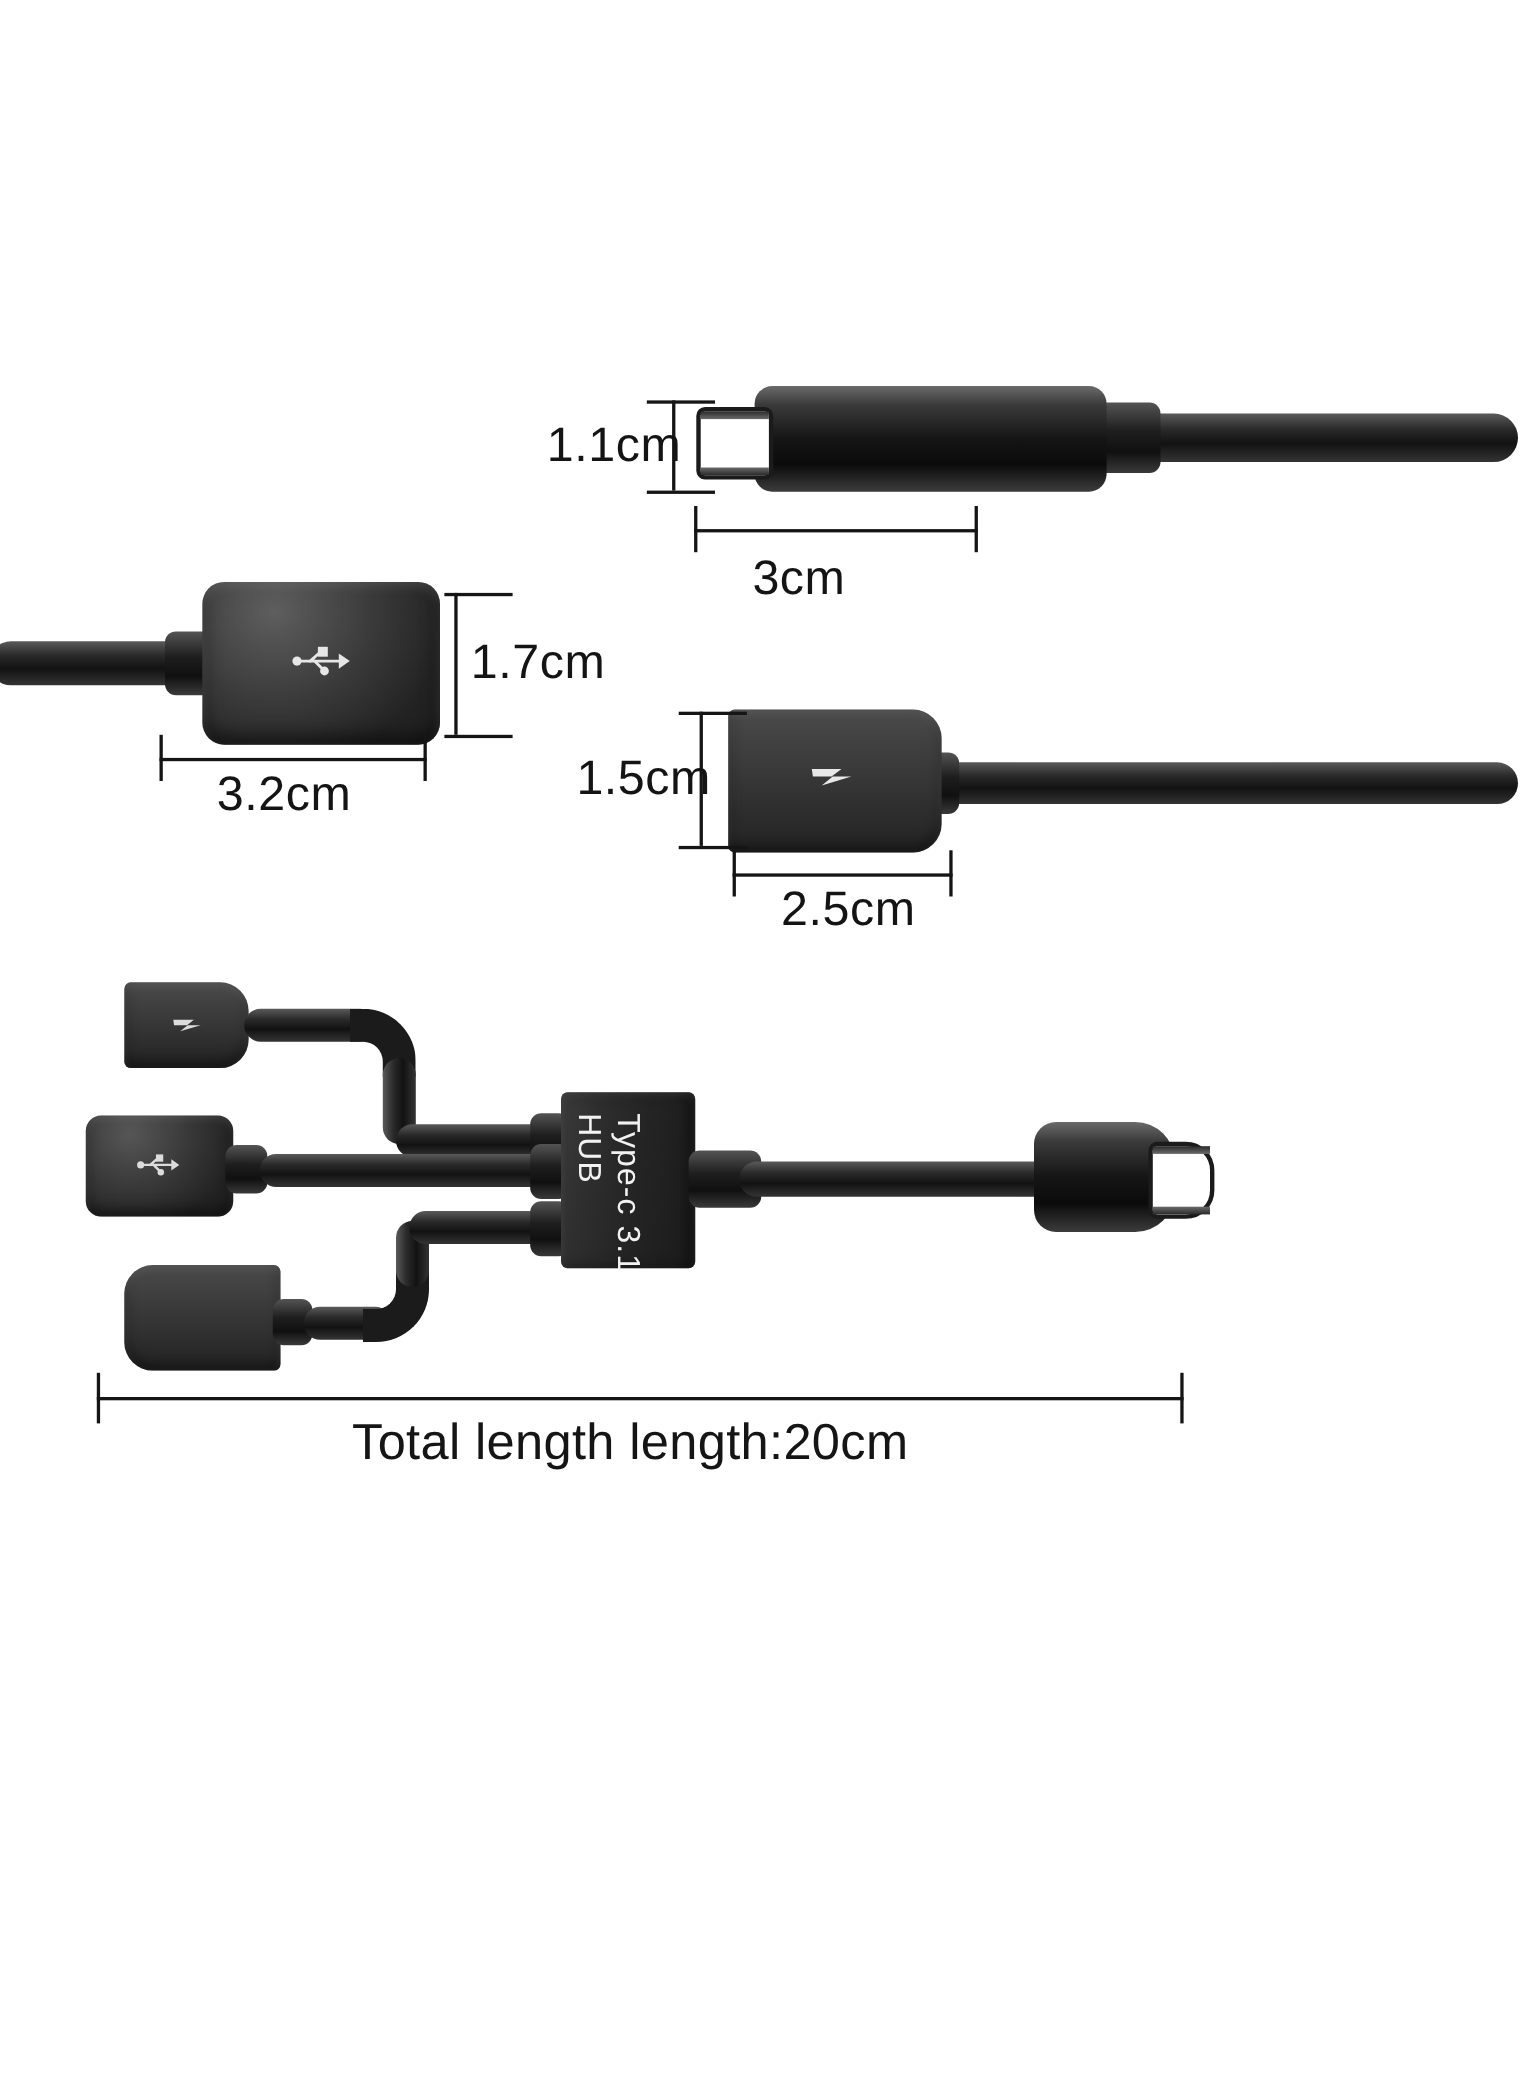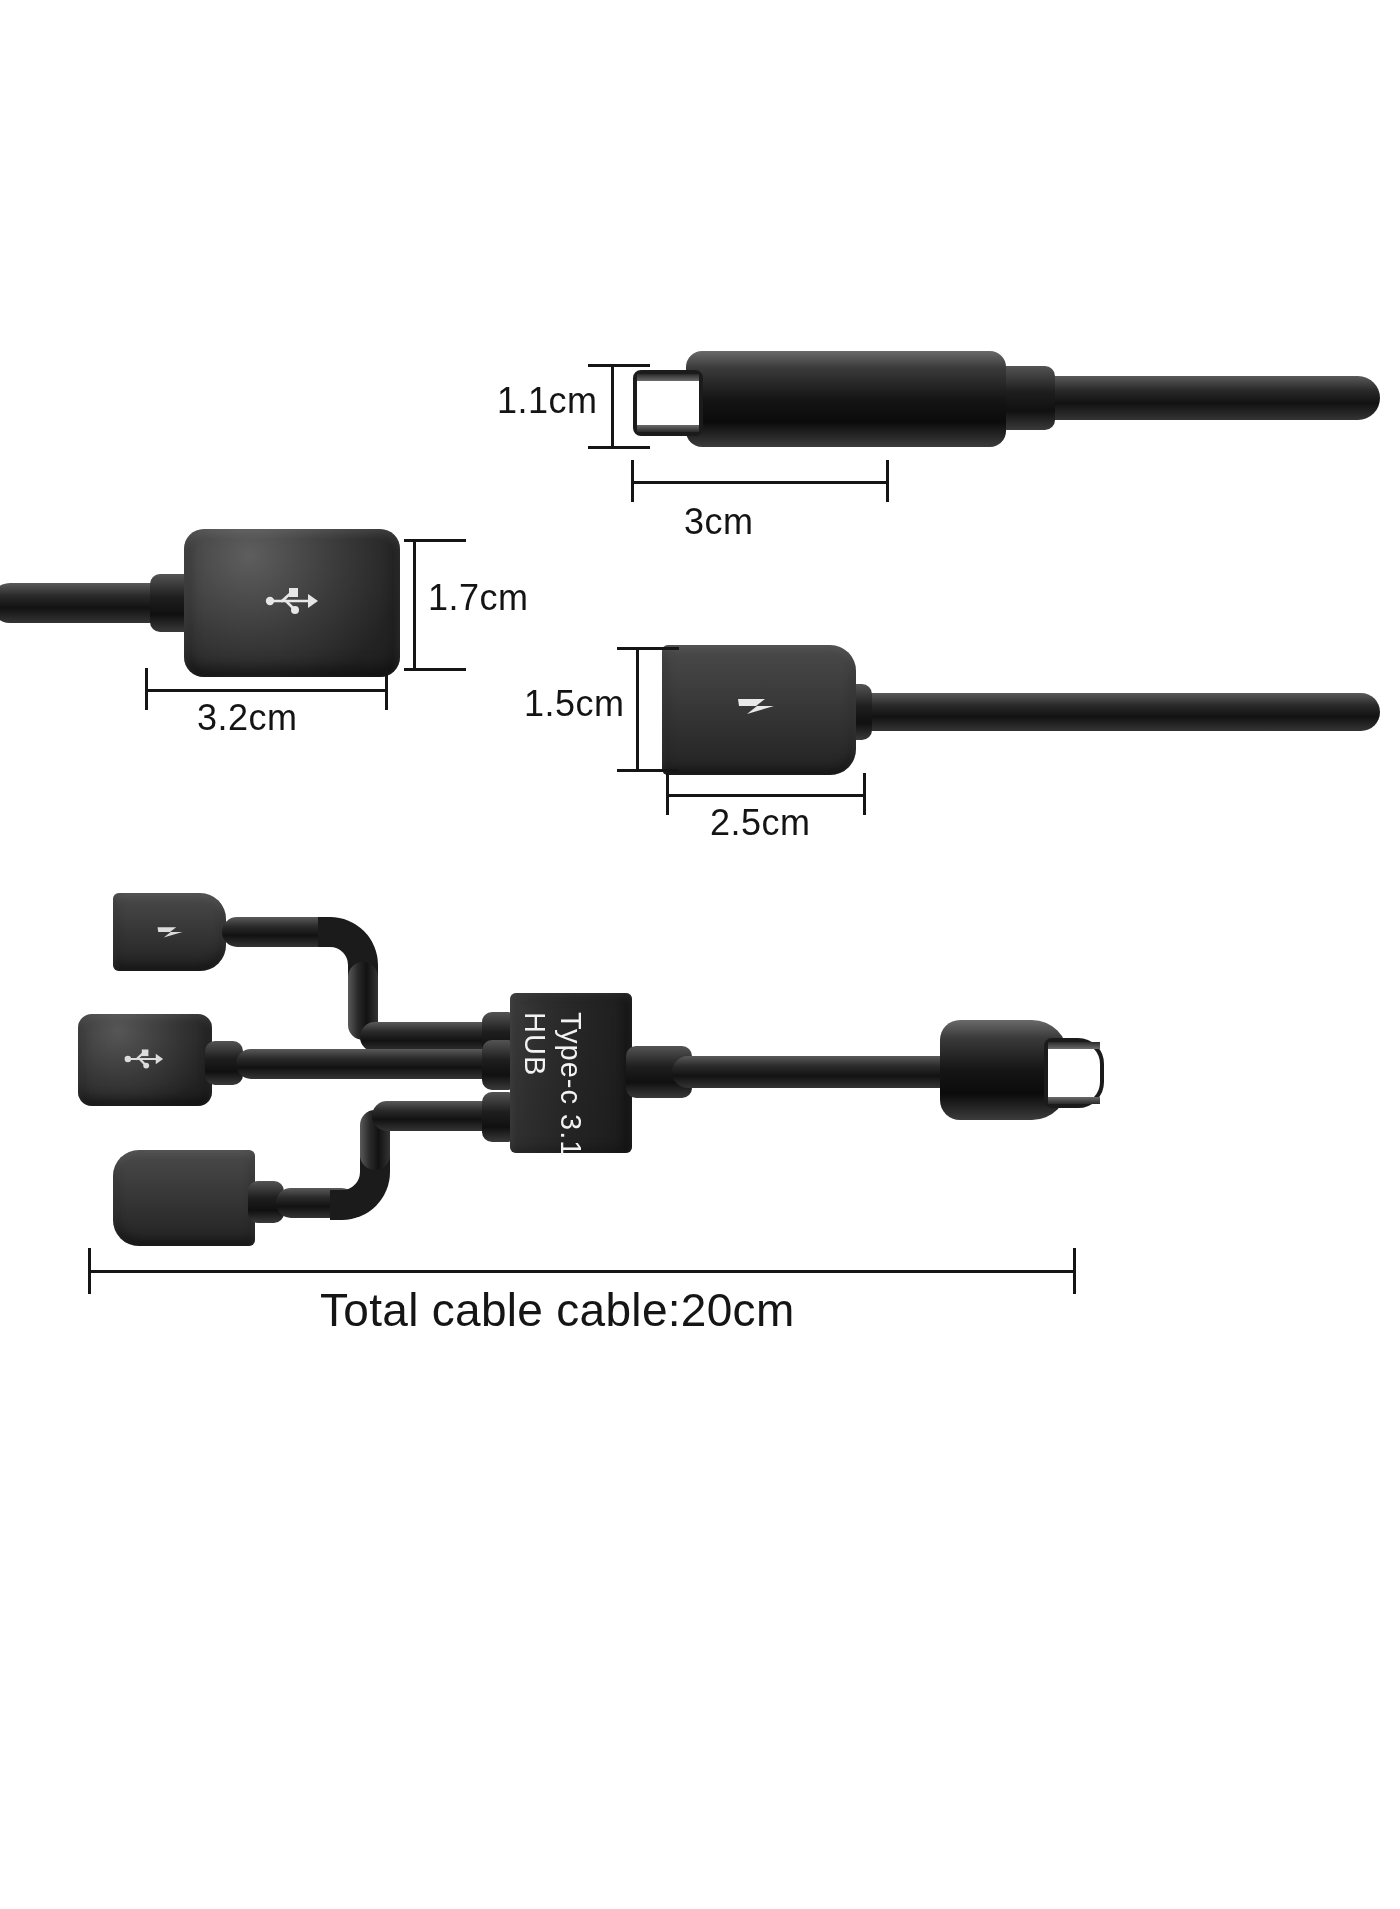--- a/index.html
+++ b/index.html
@@ -7,21 +7,21 @@
   body{
     width:1400px;height:1909px;position:relative;overflow:hidden;
     font-family:"Liberation Sans","DejaVu Sans",sans-serif;
     color:#1a1a1a;
   }
   .stage{position:absolute;inset:0;}
   .abs{position:absolute;}
 
   
   .dimtext{
-    position:absolute;font-size:36px;letter-spacing:.5px;
+    position:absolute;font-size:44px;letter-spacing:.5px;
     color:#141414;white-space:nowrap;line-height:1;
   }
   .caption{
     position:absolute;font-size:46px;color:#151515;white-space:nowrap;
     letter-spacing:.3px;line-height:1;
   }
 
   
   .vrule{position:absolute;width:0;border-left:3px solid #151515;}
   .hrule{position:absolute;height:0;border-top:3px solid #151515;}
@@ -239,16 +239,16 @@
     <div class="cable abs" style="left:672px;top:1056px;width:300px;height:32px;"></div>
 
     <div class="usbc-body" style="left:940px;top:1020px;width:128px;height:100px;
                 border-radius:20px 36px 36px 20px;"></div>
     <div class="usbc-tip" style="left:1044px;top:1038px;width:52px;height:62px;
                 border-radius:8px 26px 26px 8px;"></div>
 
     <div class="tick-v" style="left:88px;top:1248px;height:46px;"></div>
     <div class="hrule" style="left:88px;top:1270px;width:988px;"></div>
     <div class="tick-v" style="left:1073px;top:1248px;height:46px;"></div>
-    <div class="caption" style="left:320px;top:1287px;">Total cable cable:20cm</div>
+    <div class="caption" style="left:320px;top:1287px;">Total length length:20cm</div>
   </div>
 
 </div>
 
 </body></html>

